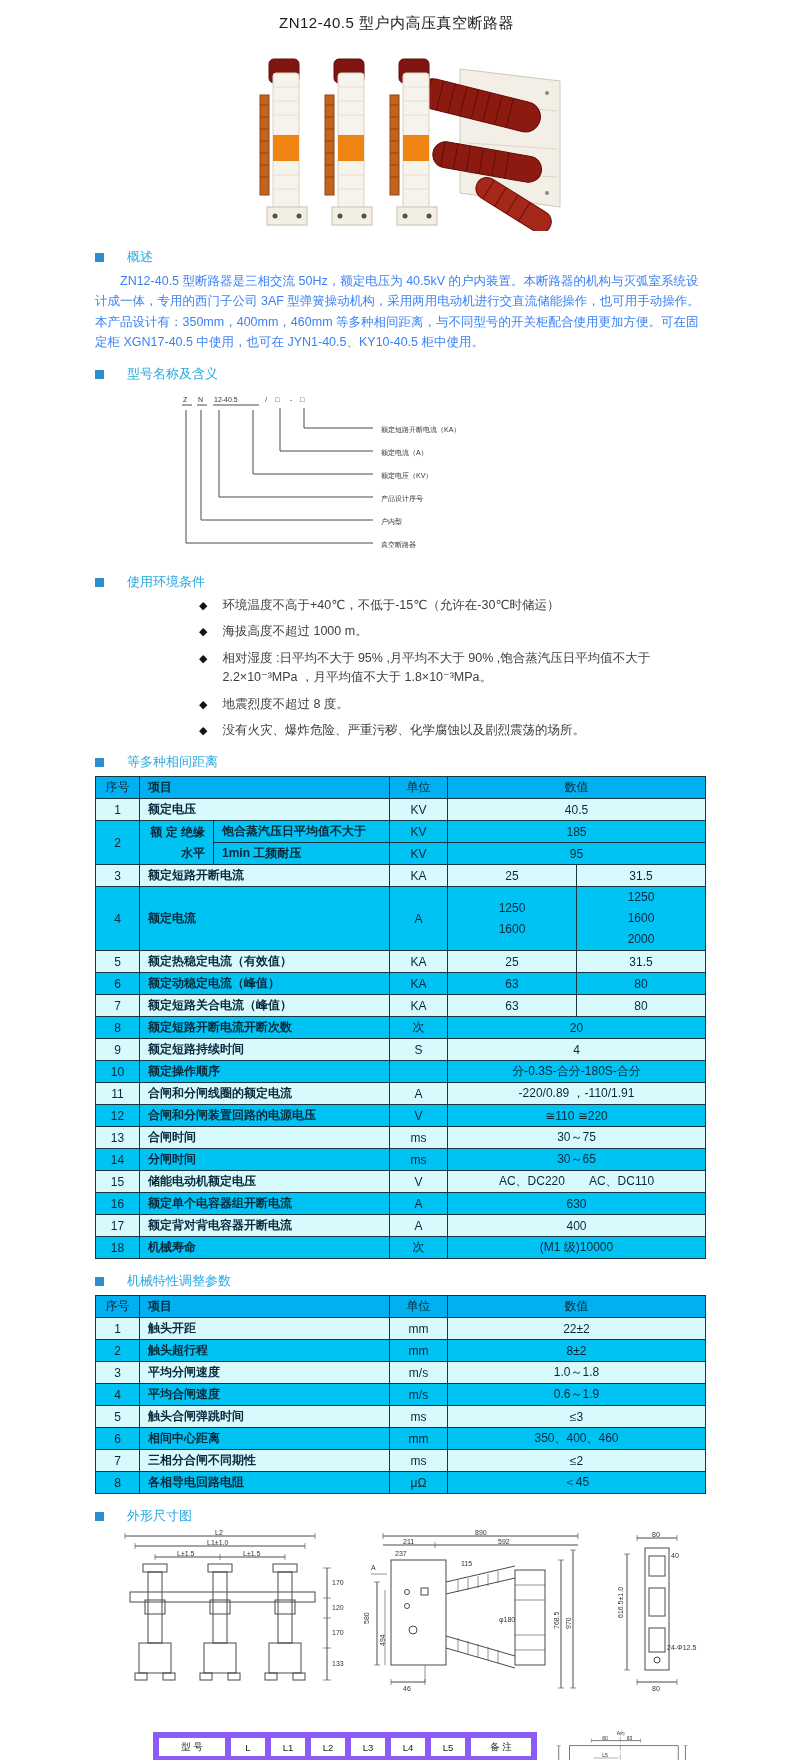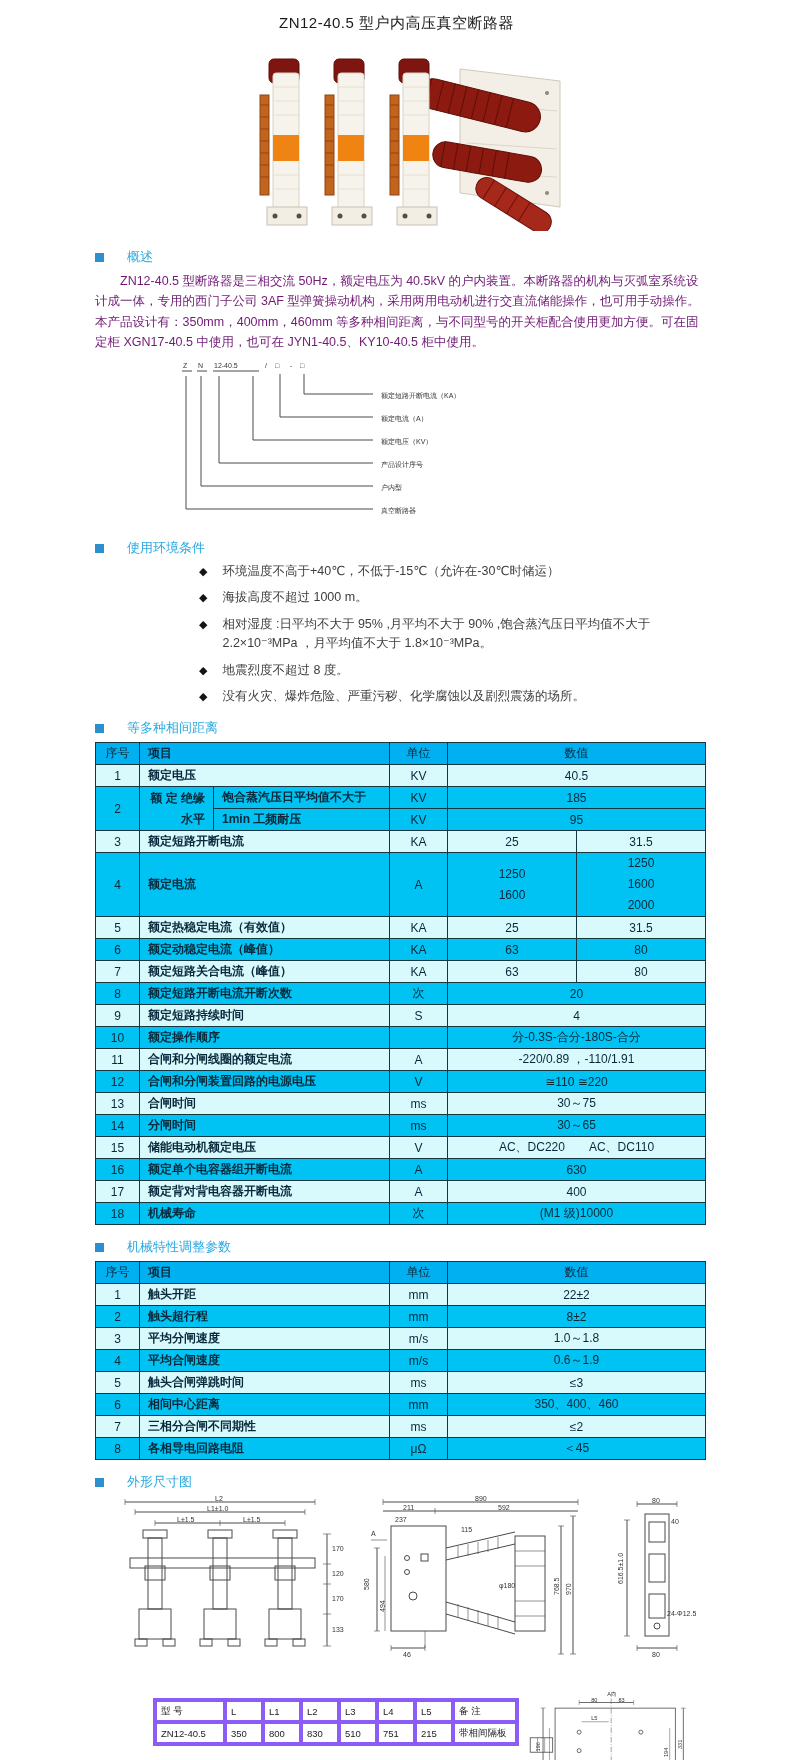--- a/index.html
+++ b/index.html
@@ -3,41 +3,41 @@
 <meta charset="utf-8">
 <style>
   html,body{margin:0;padding:0;background:#fff;}
   body{width:793px;font-family:"Liberation Sans","DejaVu Sans",sans-serif;color:#333;}
   .page{width:793px;min-height:1760px;padding:10px 0 24px;box-sizing:border-box;}
   .title{text-align:center;font-size:15px;font-weight:400;color:#1c1c1c;letter-spacing:.5px;margin-top:4px;}
   .photo-wrap{width:340px;margin:10px auto 2px;}
   .content{margin:0 88px 0 95px;width:610px;}
   .sec-head{display:flex;align-items:center;gap:23px;margin:13px 0 5px;font-size:13px;color:#2aa9e0;}
   .sec-head .sq{width:9px;height:9px;background:#2b8fd0;flex:0 0 auto;}
-  .para{font-size:12.5px;line-height:1.62;text-indent:2em;color:#701a75;margin:0;}
+  .para{font-size:12.5px;line-height:1.62;text-indent:2em;color:#3b82f6;margin:0;}
   .model-diagram{margin:2px 0 0 38px;}
   .env-list{margin:2px 0 0 0;padding-left:104px;font-size:12.5px;color:#3d3d3d;}
   .env-item{display:flex;gap:15px;line-height:1.55;margin-bottom:7px;}
   .env-item .dia{font-size:11px;color:#141414;flex:0 0 auto;padding-top:1px;}
   table.params{border-collapse:collapse;width:610px;margin-top:3px;font-size:12px;color:#07293b;table-layout:fixed;border-radius:10px;}
   table.params td{border:1px solid #173642;height:21px;text-align:center;padding:0 3px;overflow:hidden;}
   table.params .item{text-align:left;padding-left:8px;font-weight:bold;}
   table.params .grp{text-align:right;padding:0 8px;line-height:1.7;font-weight:bold;}
   table.params tr.hd td{background:#00b0f0;}
   table.params tr.r-c td{background:#00c2f3;}
   table.params tr.r-l td{background:#d9fafd;}
   .pre{white-space:pre-line;line-height:1.75;padding:3px 0;}
   .drawings{margin-top:4px;}
   .drow{display:flex;justify-content:space-between;align-items:flex-start;}
   svg.tech line,svg.tech rect,svg.tech path,svg.tech polyline,svg.tech circle,svg.tech polygon{stroke:#4a4a4a;fill:none;stroke-width:1;}
   svg.tech text{fill:#333;stroke:none;font-size:7px;font-family:"Liberation Sans",sans-serif;}
   svg.tech .thin{stroke-width:.6;}
   .dim-bottom{display:flex;justify-content:space-between;align-items:flex-start;margin-top:10px;padding-left:58px;}
   table.sizes{border-collapse:collapse;font-size:9.5px;color:#222;margin-top:24px;}
-  table.sizes td{border:4px solid #8b5cf6;padding:2px 4px;min-width:26px;height:14px;}
+  table.sizes td{border:6px solid #8b5cf6;padding:2px 4px;text-align:center;min-width:26px;height:14px;}
 </style>
 </head>
 <body>
 
 <div class="page">
 
   <div class="title">ZN12-40.5 型户内高压真空断路器</div>
 
   <div class="photo-wrap">
     <svg width="340" height="188" viewBox="0 0 340 188">
@@ -144,20 +144,24 @@
   </div>
 
   <div class="content">
 
     <div class="sec-head">
       <span class="sq"></span>
       <span>概述</span>
     </div>
     <p class="para">ZN12-40.5 型断路器是三相交流 50Hz，额定电压为 40.5kV 的户内装置。本断路器的机构与灭弧室系统设计成一体，专用的西门子公司 3AF 型弹簧操动机构，采用两用电动机进行交直流储能操作，也可用手动操作。本产品设计有：350mm，400mm，460mm 等多种相间距离，与不同型号的开关柜配合使用更加方便。可在固定柜 XGN17-40.5 中使用，也可在 JYN1-40.5、KY10-40.5 柜中使用。</p>
 
+    <div class="sec-head">
+      <span class="sq"></span>
+      <span>型号名称及含义</span>
+    </div>
     <div class="model-diagram">
       <svg class="tech" width="470" height="168" viewBox="0 0 470 168">
 
         <text x="50" y="14" font-size="12.5">Z</text>
         <text x="65" y="14" font-size="12.5">N</text>
         <text x="81" y="14" font-size="12.5">12-40.5</text>
         <text x="132" y="14" font-size="12.5">/</text>
         <text x="142" y="14" font-size="12.5">□</text>
         <text x="157" y="14" font-size="12.5">-</text>
         <text x="167" y="14" font-size="12.5">□</text>

